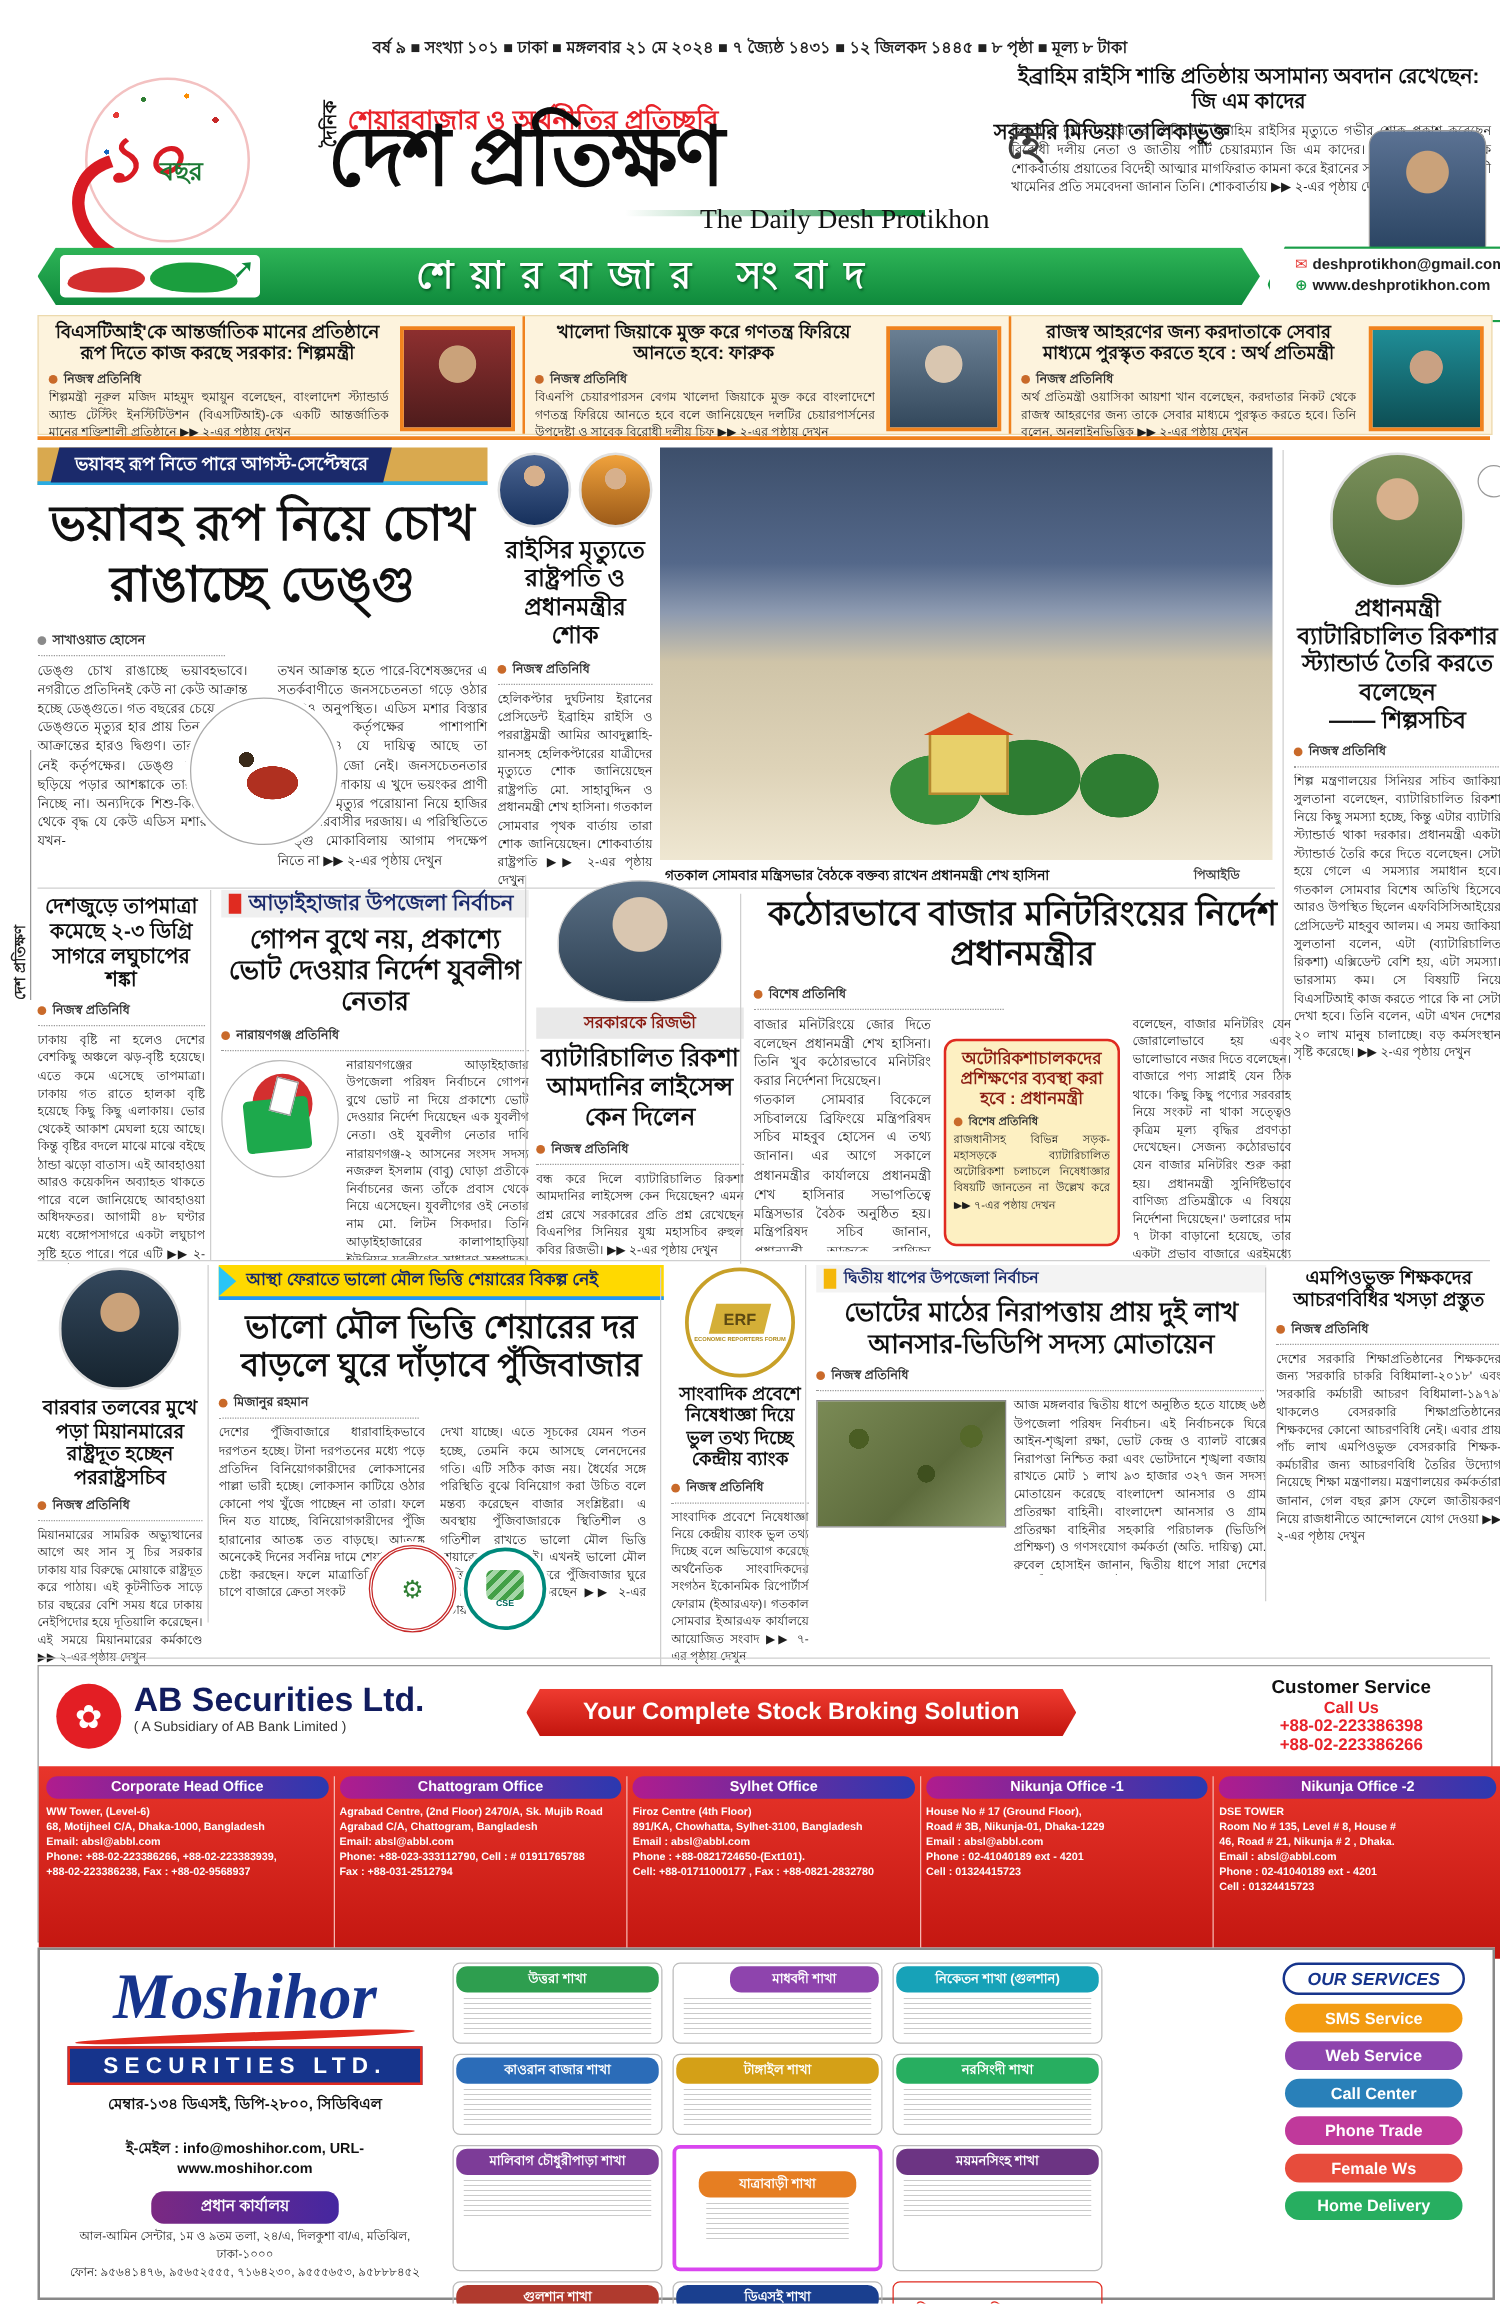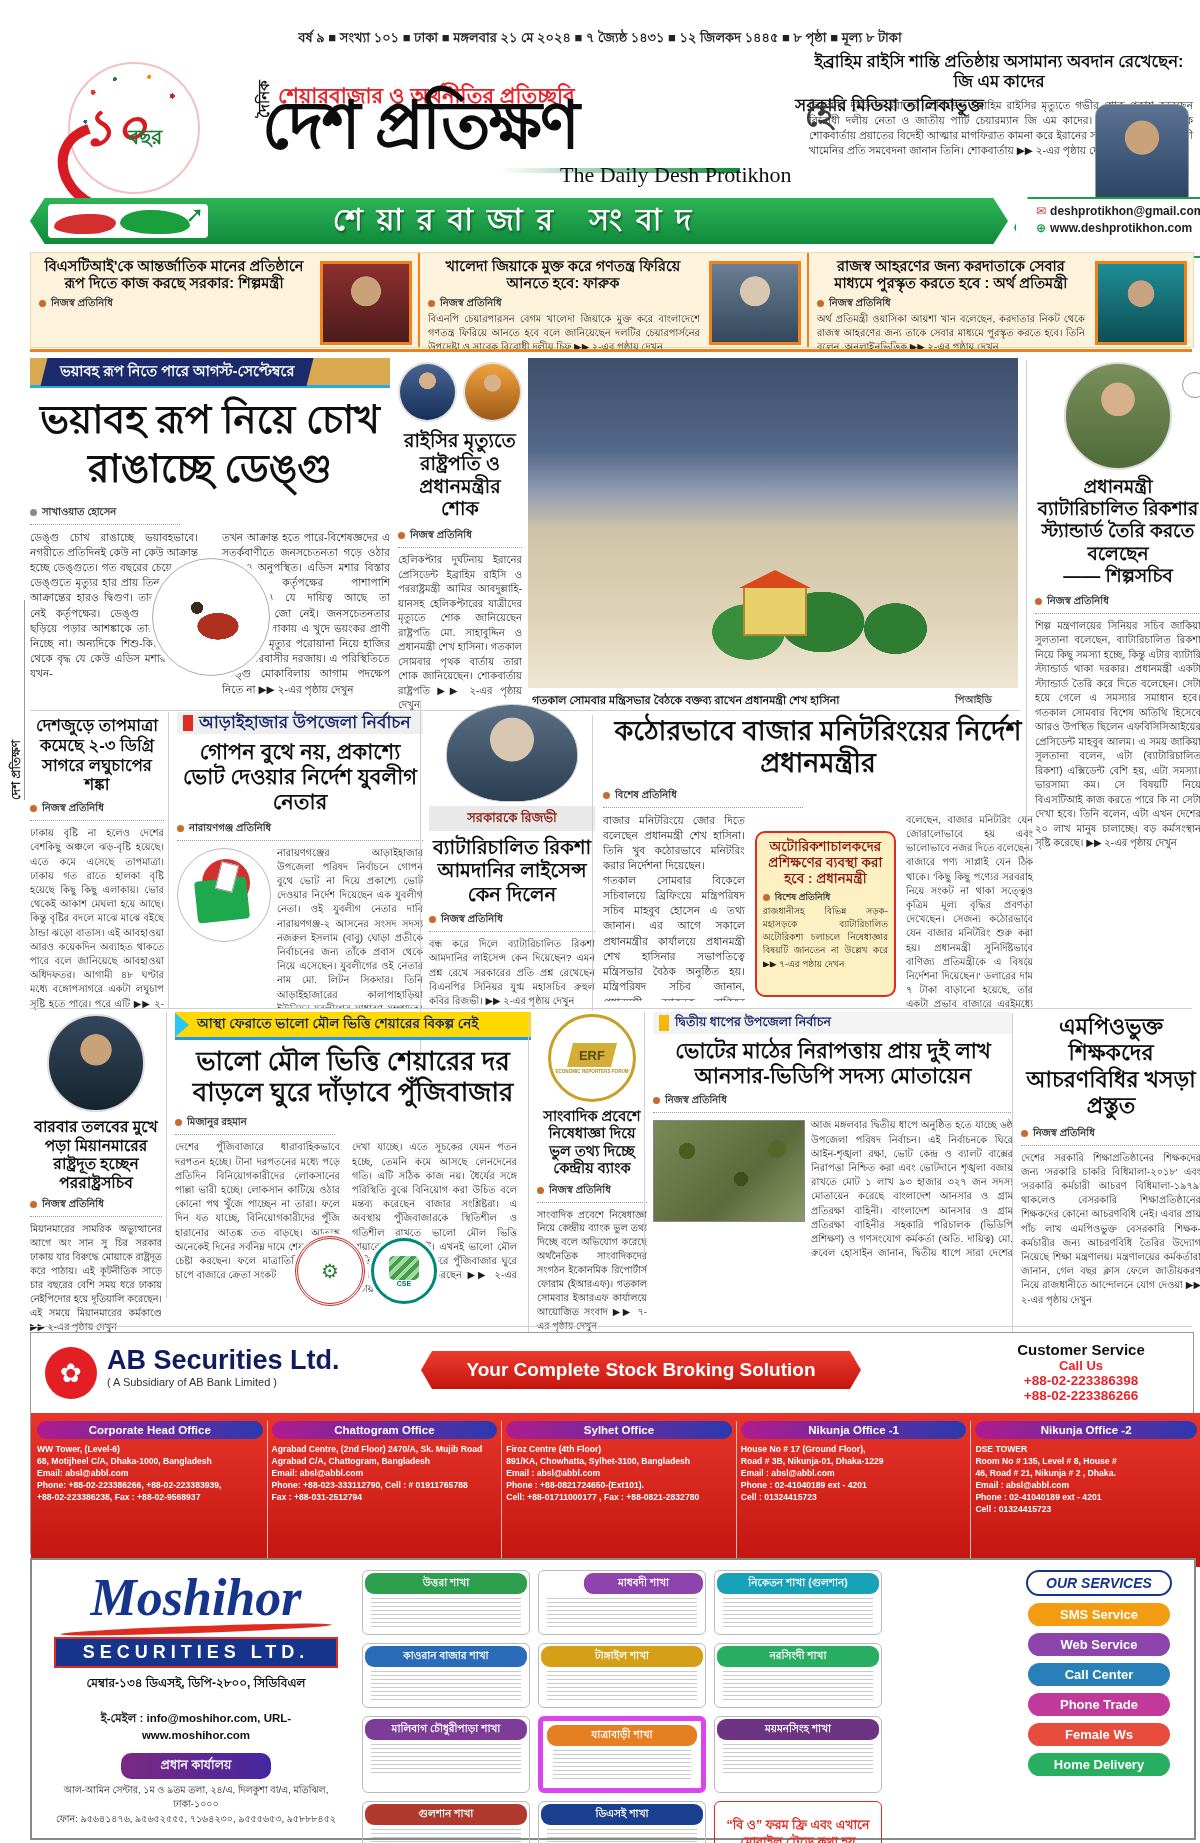--- a/index.html
+++ b/index.html
@@ -92,20 +92,21 @@
     </div>
   </div>
 
   <div class="abs" style="left:30px;top:252px;width:1162px;height:94px;background:#fdf3dd;border:1px solid #ecd9ad;display:flex">
     <div style="width:387px;padding:5px 8px;position:relative">
       <div class="hl c" style="font-size:14.5px;width:270px">বিএসটিআই'কে আন্তর্জাতিক মানের প্রতিষ্ঠানে রূপ দিতে কাজ করছে সরকার: শিল্পমন্ত্রী</div>
       <div class="by" style="margin-top:2px">
           <span class="dot"></span>
           <span>নিজস্ব প্রতিনিধি</span>
         </div>
+      <div class="body" style="width:272px;height:40px;font-size:9.8px">শিল্পমন্ত্রী নূরুল মজিদ মাহমুদ হুমায়ুন বলেছেন, বাংলাদেশ স্ট্যান্ডার্ড অ্যান্ড টেস্টিং ইনস্টিটিউশন (বিএসটিআই)-কে একটি আন্তর্জাতিক মানের শক্তিশালী প্রতিষ্ঠানে  ▶▶ ২-এর পৃষ্ঠায় দেখুন</div>
       <div class="abs photo-frame" style="right:6px;top:8px;width:86px;height:78px;background:radial-gradient(circle at 50% 35%,#caa27a 0 22%,transparent 23%),linear-gradient(#8d2f2f,#4e1c1c)"></div>
     </div>
     <div style="width:2px;background:#f0821e"></div>
     <div style="width:387px;padding:5px 8px;position:relative">
       <div class="hl c" style="font-size:14.5px;width:270px">খালেদা জিয়াকে মুক্ত করে গণতন্ত্র ফিরিয়ে আনতে হবে: ফারুক</div>
       <div class="by" style="margin-top:2px">
           <span class="dot"></span>
           <span>নিজস্ব প্রতিনিধি</span>
         </div>
       <div class="body" style="width:272px;height:40px;font-size:9.8px">বিএনপি চেয়ারপারসন বেগম খালেদা জিয়াকে মুক্ত করে বাংলাদেশে গণতন্ত্র ফিরিয়ে আনতে হবে বলে জানিয়েছেন দলটির চেয়ারপার্সনের উপদেষ্টা ও সাবেক বিরোধী দলীয় চিফ  ▶▶ ২-এর পৃষ্ঠায় দেখুন</div>
@@ -318,21 +319,21 @@
       <div class="abs" style="left:0;top:2px;width:150px;height:100px;border:1px solid #888;background:
            radial-gradient(16px 16px at 22% 30%,#4a5d23 0 50%,transparent 51%),
            radial-gradient(14px 14px at 58% 58%,#3e4f1e 0 50%,transparent 51%),
            radial-gradient(18px 18px at 82% 28%,#55682a 0 50%,transparent 51%),
            linear-gradient(135deg,#7a8a55,#5d6b3c 60%,#8c9a6a)"></div>
       <div class="body" style="height:142px;font-size:9.8px;padding-left:158px">আজ মঙ্গলবার দ্বিতীয় ধাপে অনুষ্ঠিত হতে যাচ্ছে ৬ষ্ঠ উপজেলা পরিষদ নির্বাচন। এই নির্বাচনকে ঘিরে আইন-শৃঙ্খলা রক্ষা, ভোট কেন্দ্র ও ব্যালট বাক্সের নিরাপত্তা নিশ্চিত করা এবং ভোটদানে শৃঙ্খলা বজায় রাখতে মোট ১ লাখ ৯৩ হাজার ৩২৭ জন সদস্য মোতায়েন করেছে বাংলাদেশ আনসার ও গ্রাম প্রতিরক্ষা বাহিনী। বাংলাদেশ আনসার ও গ্রাম প্রতিরক্ষা বাহিনীর সহকারি পরিচালক (ভিডিপি প্রশিক্ষণ) ও গণসংযোগ কর্মকর্তা (অতি. দায়িত্ব) মো. রুবেল হোসাইন জানান, দ্বিতীয় ধাপে সারা দেশের ১৫৭টি  ▶▶ ২-এর পৃষ্ঠায় দেখুন</div>
     </div>
   </div>
 
   <div class="abs vrule" style="left:1012px;top:1014px;width:180px;padding-left:8px">
-    <div class="hl c" style="font-size:22px">এমপিওভুক্ত শিক্ষকদের আচরণবিধির খসড়া প্রস্তুত</div>
+    <div class="hl c" style="font-size:15px">এমপিওভুক্ত শিক্ষকদের আচরণবিধির খসড়া প্রস্তুত</div>
     <div class="by" style="margin-top:5px">
         <span class="dot"></span>
         <span>নিজস্ব প্রতিনিধি</span>
       </div>
     <div class="dotline"></div>
     <div class="body" style="height:200px;font-size:9.8px">দেশের সরকারি শিক্ষাপ্রতিষ্ঠানের শিক্ষকদের জন্য 'সরকারি চাকরি বিধিমালা-২০১৮' এবং 'সরকারি কর্মচারী আচরণ বিধিমালা-১৯৭৯' থাকলেও বেসরকারি শিক্ষাপ্রতিষ্ঠানের শিক্ষকদের কোনো আচরণবিধি নেই। এবার প্রায় পাঁচ লাখ এমপিওভুক্ত বেসরকারি শিক্ষক-কর্মচারীর জন্য আচরণবিধি তৈরির উদ্যোগ নিয়েছে শিক্ষা মন্ত্রণালয়। মন্ত্রণালয়ের কর্মকর্তারা জানান, গেল বছর ক্লাস ফেলে জাতীয়করণ নিয়ে রাজধানীতে আন্দোলনে যোগ দেওয়া  ▶▶ ২-এর পৃষ্ঠায় দেখুন</div>
   </div>
 
   <div class="abs hrule" style="left:30px;top:1326px;width:1162px"></div>
 
@@ -430,21 +431,21 @@
         <div class="micro" style="height:30px;margin:4px 6px"></div>
       </div>
       <div style="border:1px solid #bbb;border-radius:6px;padding:2px">
         <div class="bhead" style="background: rgb(39, 174, 96);">নরসিংদী শাখা</div>
         <div class="micro" style="height:30px;margin:4px 6px"></div>
       </div>
       <div style="border:1px solid #bbb;border-radius:6px;padding:2px">
         <div class="bhead" style="background: rgb(125, 60, 152);">মালিবাগ চৌধুরীপাড়া শাখা</div>
         <div class="micro" style="height:30px;margin:4px 6px"></div>
       </div>
-      <div style="border:5px solid #d946ef;border-radius:6px;padding:4px">
+      <div style="border:3px solid #d946ef;border-radius:6px;padding:18px">
         <div class="bhead" style="background: rgb(230, 126, 34);">যাত্রাবাড়ী শাখা</div>
         <div class="micro" style="height:30px;margin:4px 6px"></div>
       </div>
       <div style="border:1px solid #bbb;border-radius:6px;padding:2px">
         <div class="bhead" style="background: rgb(108, 52, 131);">ময়মনসিংহ শাখা</div>
         <div class="micro" style="height:30px;margin:4px 6px"></div>
       </div>
       <div style="border:1px solid #bbb;border-radius:6px;padding:2px">
         <div class="bhead" style="background: rgb(176, 58, 46);">গুলশান শাখা</div>
         <div class="micro" style="height:30px;margin:4px 6px"></div>

